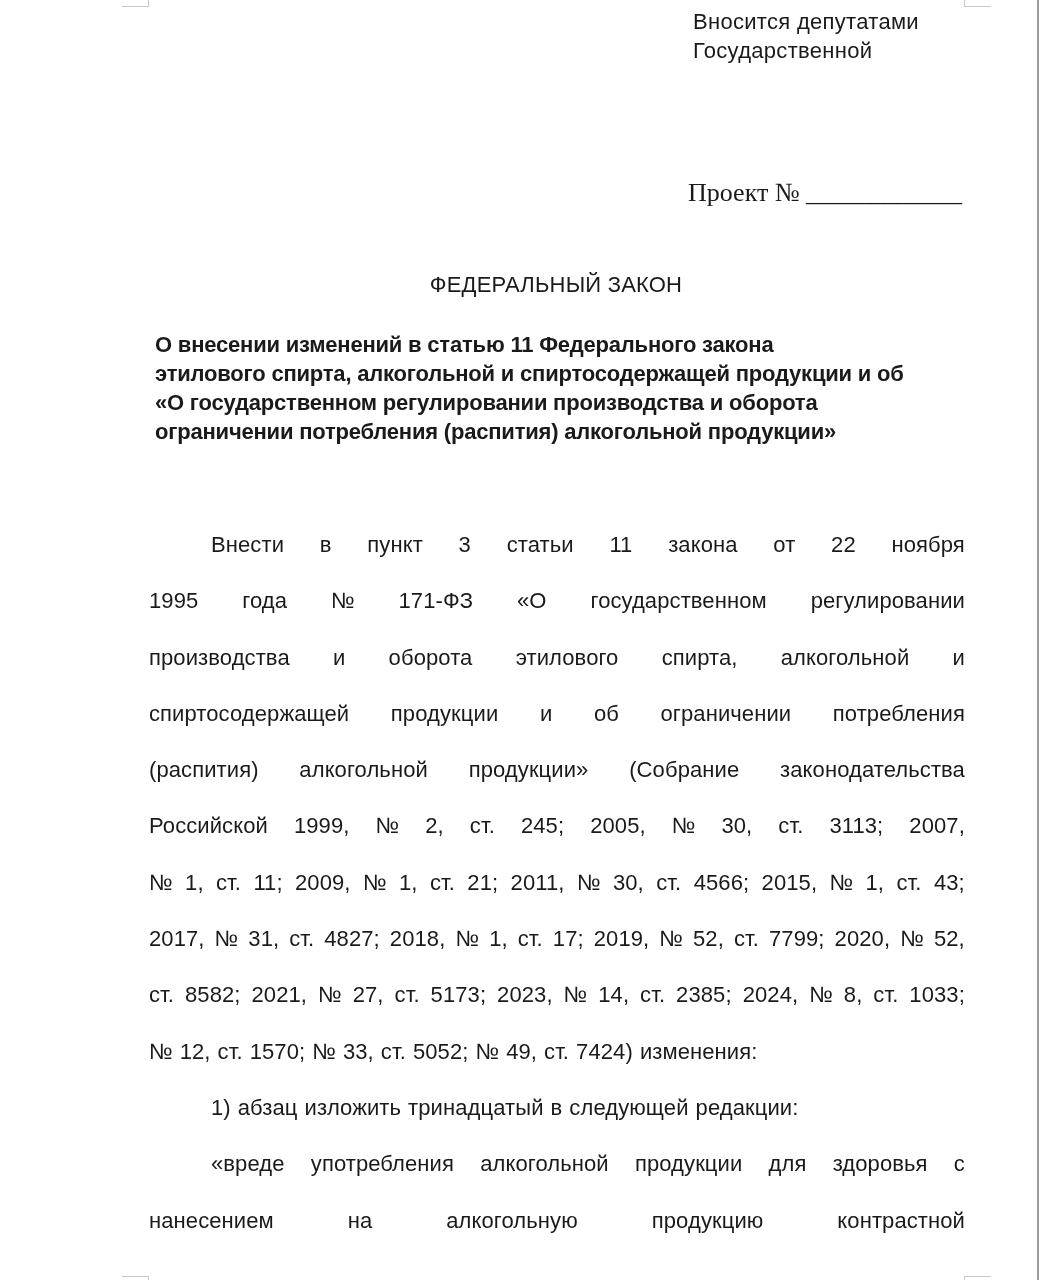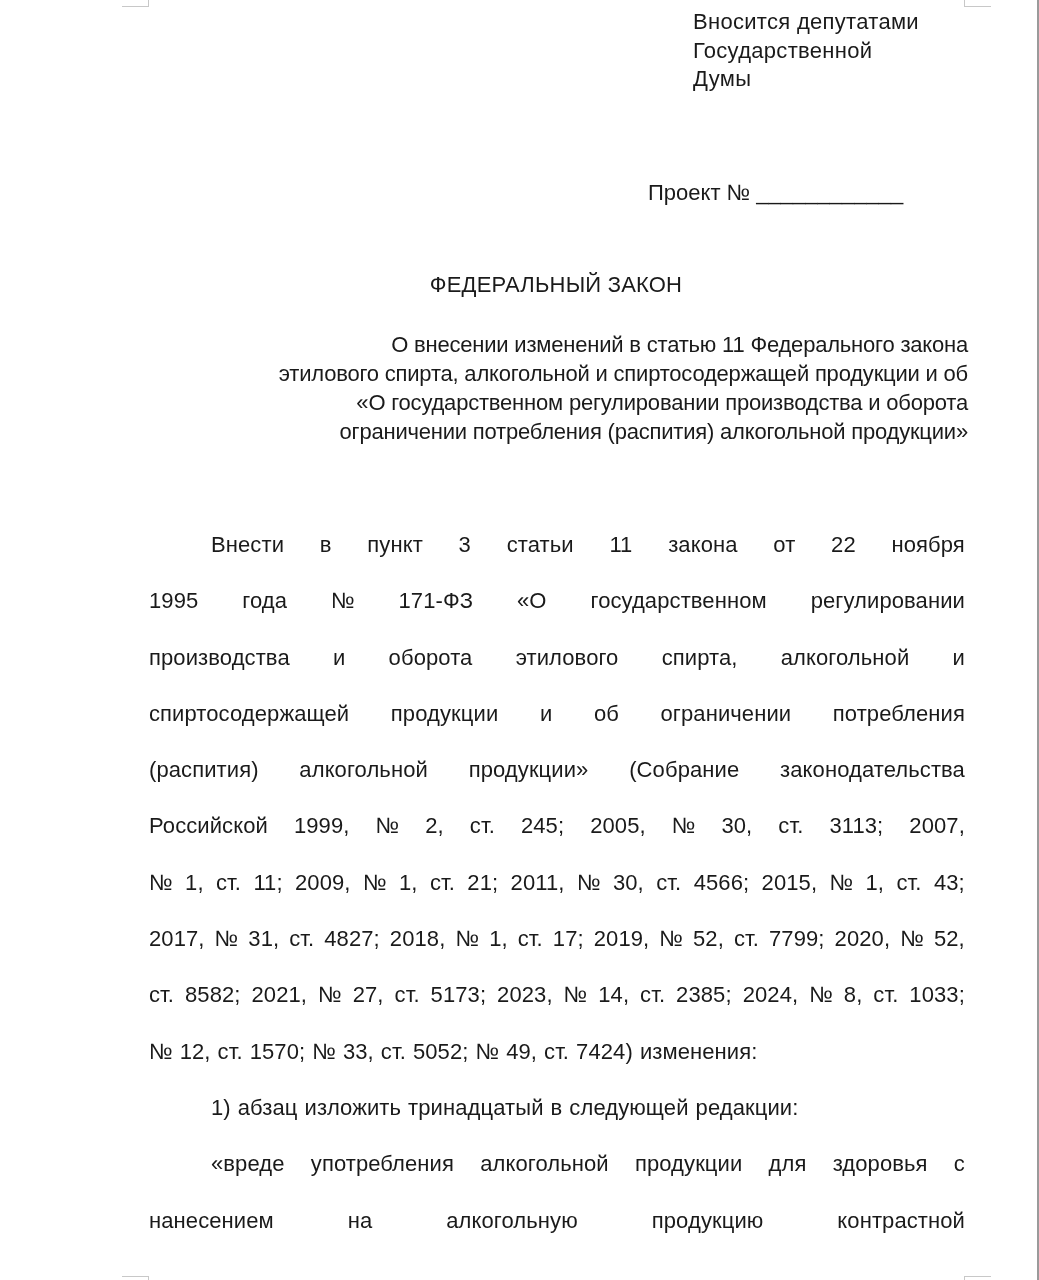--- a/index.html
+++ b/index.html
@@ -41,48 +41,49 @@
       left: 693px;
       top: 8px;
       font-size: 22px;
       line-height: 28.5px;
       letter-spacing: 0.3px;
     }
     .submitter div { white-space: nowrap; }
 
     .project {
       position: absolute;
-      left: 648px;
+      left: 688px;
       top: 178px;
-      font-size: 22px;
+      font-size: 26px;
       line-height: 30px;
       white-space: nowrap;
+      font-family: Liberation Serif, serif;
     }
 
     .law-type {
       position: absolute;
       left: 0;
       width: 1112px;
       top: 270px;
       text-align: center;
       font-size: 22px;
       line-height: 30px;
       font-weight: 500;
       letter-spacing: 0.2px;
     }
 
     .law-title {
       position: absolute;
-      left: 136px;
+      left: 155px;
       width: 832px;
       top: 330px;
-      text-align: right;
+      text-align: left;
       font-size: 22px;
       line-height: 29px;
-      font-weight: normal;
+      font-weight: bold;
       letter-spacing: -0.2px;
     }
     .law-title div { white-space: nowrap; }
 
     .body-text {
       position: absolute;
       left: 149px;
       width: 816px;
       top: 517px;
       font-size: 22px;
@@ -104,21 +105,20 @@
 
 <div class="page-edge"></div>
 <div class="crop-mark crop-tl"></div>
 <div class="crop-mark crop-tr"></div>
 <div class="crop-mark crop-bl"></div>
 <div class="crop-mark crop-br"></div>
 
 <div class="submitter">
   <div>Вносится депутатами</div>
   <div>Государственной</div>
-  <div>Думы</div>
 </div>
 
 <div class="project">Проект № ____________</div>
 
 <div class="law-type">ФЕДЕРАЛЬНЫЙ ЗАКОН</div>
 
 <div class="law-title">
   <div>О внесении изменений в статью 11 Федерального закона</div>
   <div>этилового спирта, алкогольной и спиртосодержащей продукции и об</div>
   <div>«О государственном регулировании производства и оборота</div>

